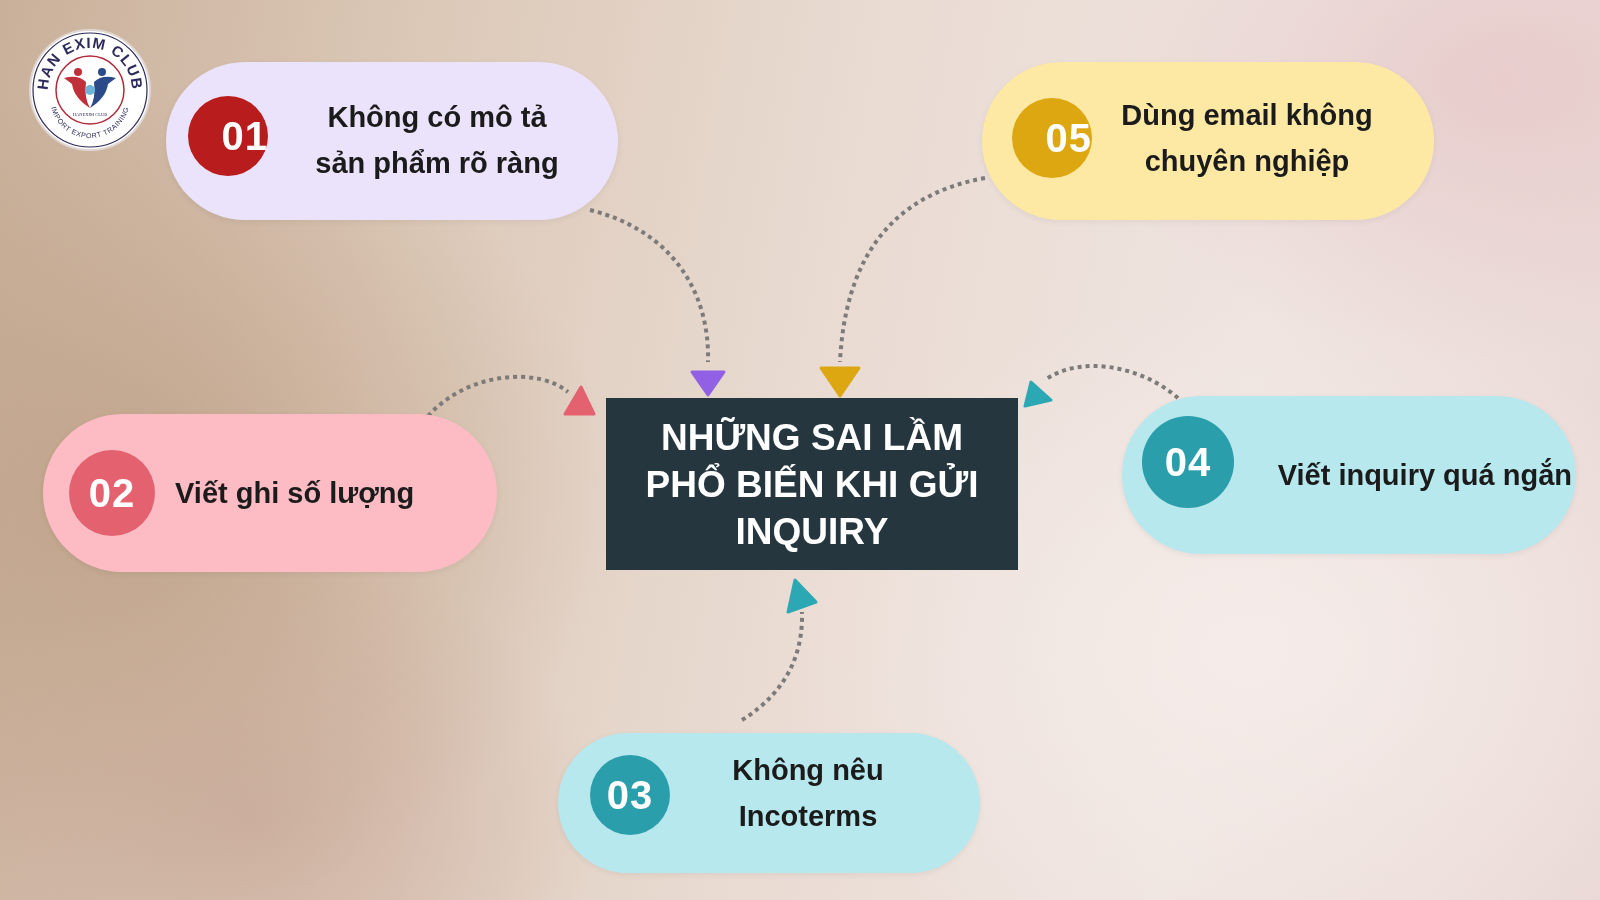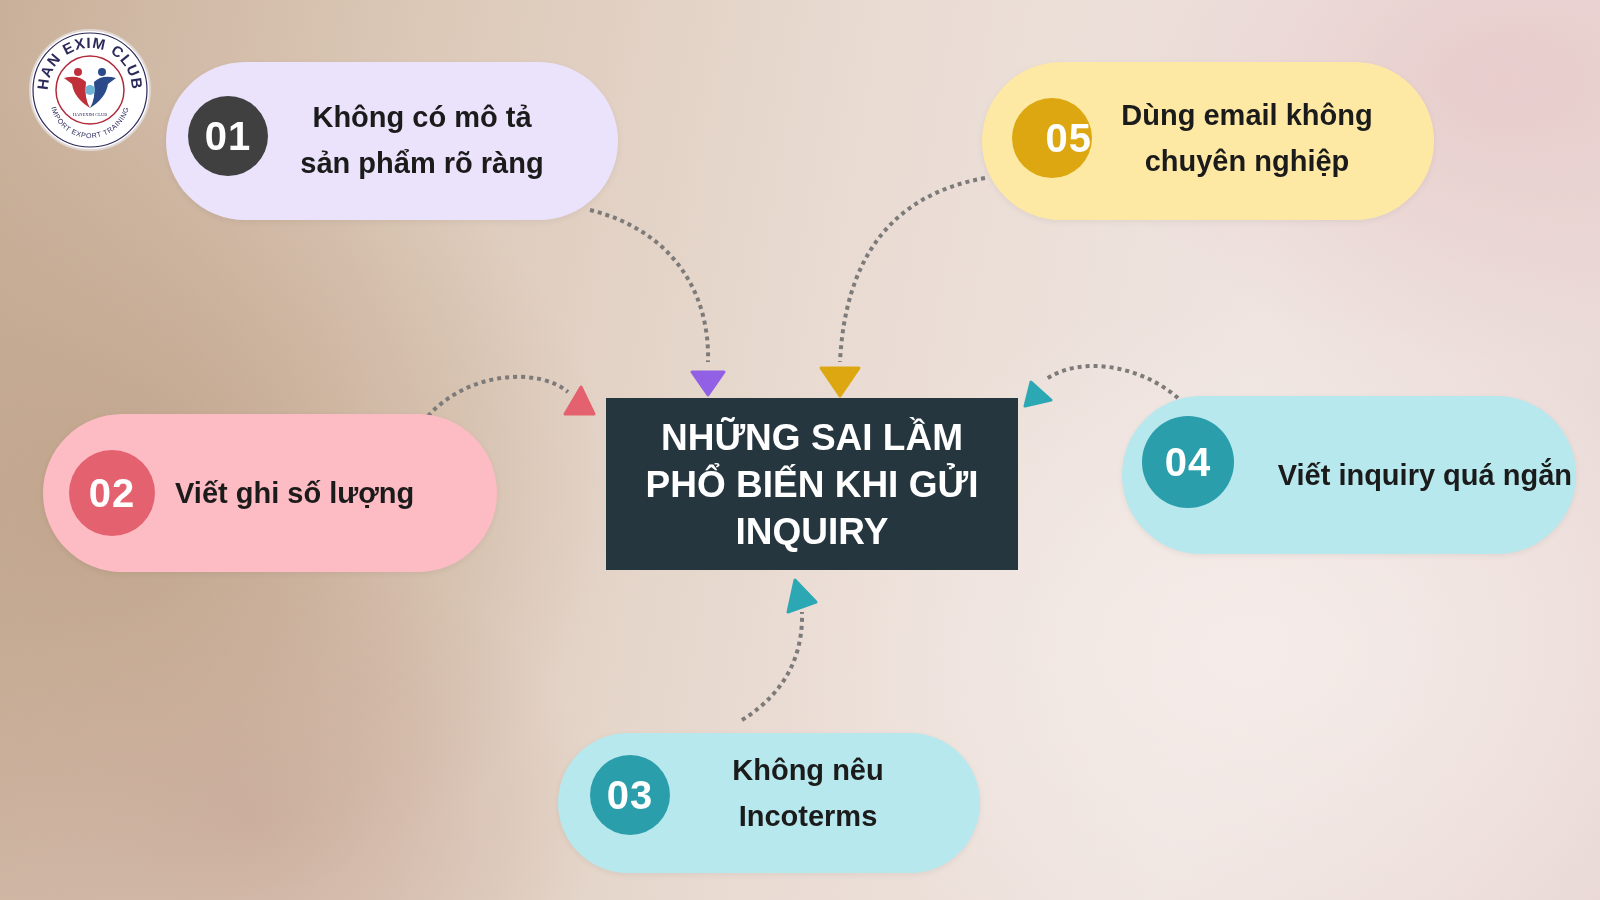--- a/index.html
+++ b/index.html
@@ -79,24 +79,24 @@
   <polygon points="581,387 565,414 594,414" fill="#e4626f" stroke="#e4626f" stroke-width="3" stroke-linejoin="round"></polygon>
   <polygon points="1031,382 1025,406 1051,400" fill="#2ba8b4" stroke="#2ba8b4" stroke-width="3" stroke-linejoin="round"></polygon>
   <polygon points="795,580 788,612 816,602" fill="#2ba8b4" stroke="#2ba8b4" stroke-width="3" stroke-linejoin="round"></polygon>
 </svg>
 
 <div class="center-box">
   <div class="center-title">NHỮNG SAI LẦM PHỔ BIẾN KHI GỬI INQUIRY</div>
 </div>
 
 <div class="pill" style="left:166px; top:62px; width:452px; height:158px; background:#ebe3fb;">
-  <div class="badge" style="left:22px; top:34px; width:80px; height:80px; background:#404040;">
+  <div class="badge" style="left:22px; top:34px; width:80px; height:80px; background:#b91c1c;justify-content:flex-end;">
     <span>01</span>
   </div>
-  <div class="pill-text" style="left:121px; top:32px; width:270px;text-align:center;">Không có mô tả sản phẩm rõ ràng</div>
+  <div class="pill-text" style="left:136px; top:32px; width:270px;text-align:center;">Không có mô tả sản phẩm rõ ràng</div>
 </div>
 
 <div class="pill" style="left:982px; top:62px; width:452px; height:158px; background:#fde9a4;">
   <div class="badge" style="left:30px; top:36px; width:80px; height:80px; background:#dda711;justify-content:flex-end;">
     <span>05</span>
   </div>
   <div class="pill-text" style="left:120px; top:30px; width:290px;">Dùng email không chuyên nghiệp</div>
 </div>
 
 <div class="pill" style="left:43px; top:414px; width:454px; height:158px; background:#fdbcc3;">

